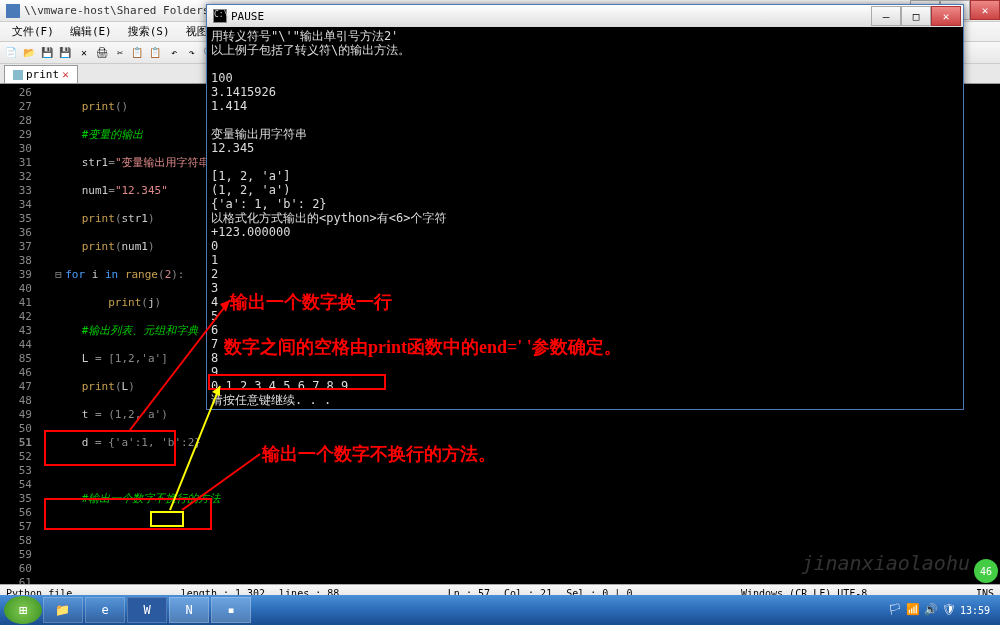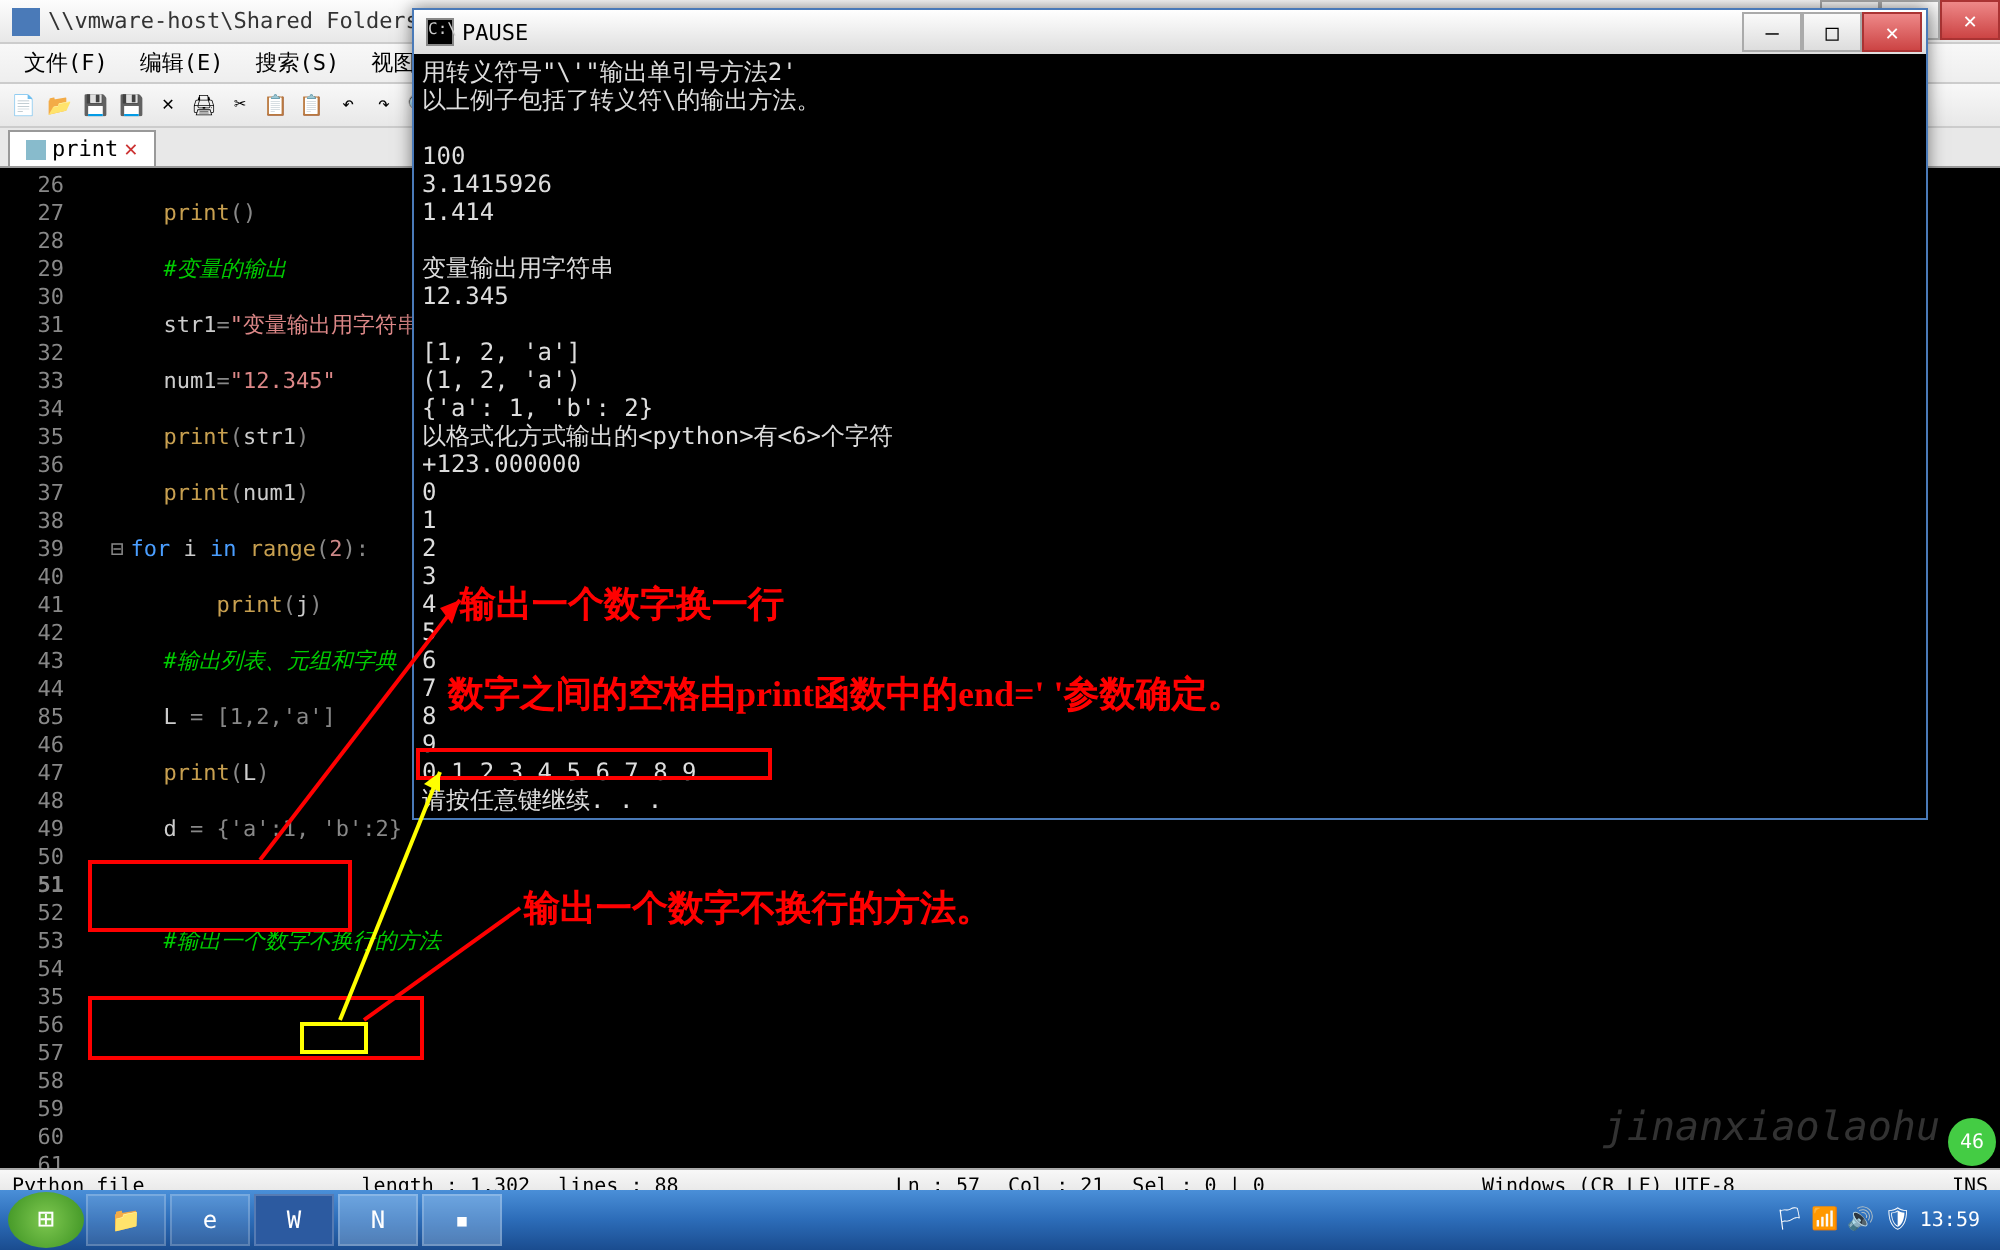--- a/index.html
+++ b/index.html
@@ -133,20 +133,21 @@
 <div>      <span class="cm">#变量的输出</span></div>
 <div>      <span class="id">str1</span><span class="op">=</span><span class="fn">"变量输出用字符串"</span></div>
 <div>      <span class="id">num1</span><span class="op">=</span><span class="fn">"12.345"</span></div>
 <div>      <span class="fn2">print</span>(<span class="id">str1</span>)</div>
 <div>      <span class="fn2">print</span>(<span class="id">num1</span>)</div>
 <div>  <span class="fold">⊟</span><span class="kw">for</span> <span class="id">i</span> <span class="kw">in</span> <span class="fn2">range</span>(<span class="num">2</span>):</div>
 <div>          <span class="fn2">print</span>(<span class="id">j</span>)</div>
 <div>      <span class="cm">#输出列表、元组和字典</span></div>
 <div>      <span class="id">L</span> = <span class="op">[1,2,'a']</span></div>
 <div>      <span class="fn2">print</span>(<span class="id">L</span>)</div>
+<div>      <span class="id">t</span> = <span class="op">(1,2,'a')</span></div>
 <div>      <span class="id">d</span> = <span class="op">{'a':1, 'b':2}</span></div>
 <div> </div>
 <div>      <span class="cm">#输出一个数字不换行的方法</span></div>
 <div> </div>
 
 
 
 
 
 

